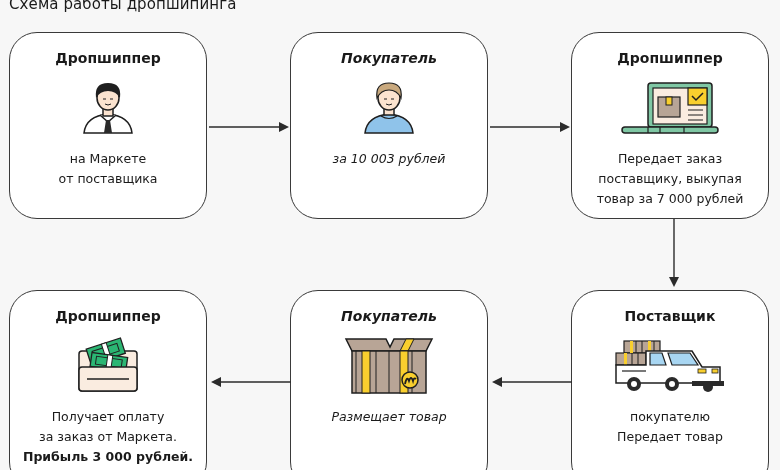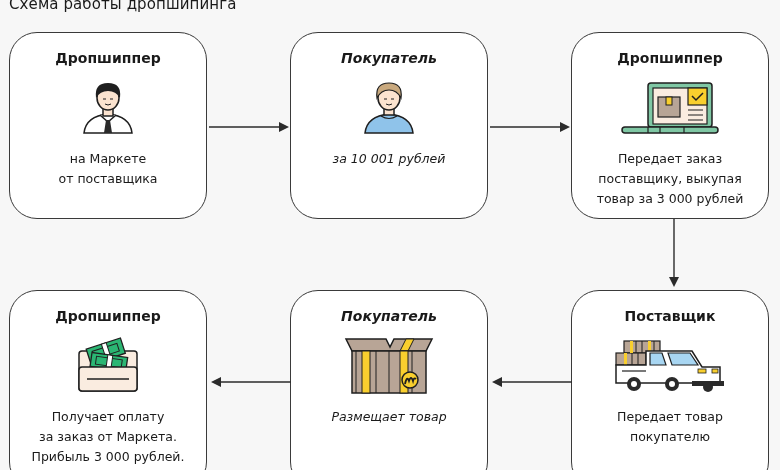--- a/index.html
+++ b/index.html
@@ -5,21 +5,21 @@
   html,body{margin:0;padding:0;}
   body{width:780px;height:470px;overflow:hidden;background:#f7f7f7;position:relative;font-family:"DejaVu Sans","Liberation Sans",sans-serif;color:#1a1a1a;}
   .title{position:absolute;left:9px;top:-5px;font-size:15px;font-weight:normal;letter-spacing:0.1px;}
   .card{position:absolute;width:198px;background:#fff;border:1.3px solid #3a3a3a;border-radius:28px;box-sizing:border-box;text-align:center;padding-left:44px;}
   .row1{top:32px;height:187px;}
   .row2{top:290px;height:200px;}
   .c1{left:9px;} .c2{left:290px;font-style:italic;} .c3{left:571px;}
   .card-title{position:absolute;left:0;right:0;top:17px;font-size:14px;font-weight:bold;}
   .icon{position:absolute;left:50%;transform:translateX(-50%);top:45px;}
   .desc{position:absolute;left:0;right:0;top:116px;font-size:12.5px;line-height:20px;}
-  .desc b{font-weight:normal;}
+  .desc b{font-weight:bold;}
   .arrow{position:absolute;}
 </style>
 </head>
 <body>
 
 <div class="title">Схема работы дропшипинга</div>
 
 <div class="card row1 c1">
   <div class="card-title">Дропшиппер</div>
   <div class="icon">
@@ -47,21 +47,21 @@
       <path d="M4 55 Q6 38 28 36 Q50 38 52 55 Z" fill="#8fc3ea" stroke="#1f1f1f" stroke-width="1.5"></path>
       <path d="M20 38 Q28 43 36 38" fill="none" stroke="#1f1f1f" stroke-width="1.2"></path>
       <rect x="23" y="29" width="10" height="8" fill="#fbe3cf" stroke="#1f1f1f" stroke-width="1.5"></rect>
       <ellipse cx="28" cy="20" rx="11" ry="12" fill="#fbe3cf" stroke="#1f1f1f" stroke-width="1.5"></ellipse>
       <path d="M16 20 Q14 5 28 5 Q42 5 40 20 Q36 12 28 12 Q20 12 16 20 Z" fill="#c9a97e" stroke="#1f1f1f" stroke-width="1.2"></path>
       <path d="M23 21 h3 M30 21 h3" stroke="#1f1f1f" stroke-width="1.2"></path>
       <path d="M25 26 Q28 28 31 26" fill="none" stroke="#1f1f1f" stroke-width="1"></path>
     </svg>
   </div>
   <div class="desc">
-    <div>за 10 001 рублей</div>
+    <div>за 10 003 рублей</div>
   </div>
 </div>
 
 <div class="card row1 c3">
   <div class="card-title">Дропшиппер</div>
   <div class="icon" style="top:48px;">
     <svg width="100" height="54" viewBox="0 0 100 54">
       <rect x="28" y="2" width="64" height="44" rx="3" fill="#7fc7a4" stroke="#1f1f1f" stroke-width="1.5"></rect>
       <rect x="33" y="7" width="54" height="36" fill="#faece0" stroke="#1f1f1f" stroke-width="1.2"></rect>
       <rect x="38" y="16" width="22" height="20" fill="#b8a596" stroke="#1f1f1f" stroke-width="1.2"></rect>
@@ -69,21 +69,21 @@
       <rect x="68" y="7" width="19" height="17" fill="#f9cf2e" stroke="#1f1f1f" stroke-width="1.2"></rect>
       <path d="M72 15 L76 19 L83 12" fill="none" stroke="#1f1f1f" stroke-width="1.5"></path>
       <path d="M68 29 h15 M68 34 h15 M68 39 h15" stroke="#1f1f1f" stroke-width="1.2"></path>
       <rect x="2" y="46" width="96" height="6" rx="3" fill="#7fc7a4" stroke="#1f1f1f" stroke-width="1.5"></rect>
       <path d="M28 46 v6 M40 46 v6 M64 46 v6" stroke="#1f1f1f" stroke-width="1.2"></path>
     </svg>
   </div>
   <div class="desc">
     <div>Передает заказ</div>
     <div>поставщику, выкупая</div>
-    <div>товар за 3 000 рублей</div>
+    <div>товар за 7 000 рублей</div>
   </div>
 </div>
 
 <div class="card row2 c3">
   <div class="card-title">Поставщик</div>
   <div class="icon" style="top:46px;">
     <svg width="112" height="56" viewBox="0 0 112 56">
       <rect x="10" y="4" width="36" height="12" fill="#b8a596" stroke="#1f1f1f" stroke-width="1.2"></rect>
       <rect x="2" y="16" width="30" height="12" fill="#b8a596" stroke="#1f1f1f" stroke-width="1.2"></rect>
       <rect x="16" y="4" width="3" height="12" fill="#f9cf2e"></rect>
@@ -98,22 +98,22 @@
       <rect x="98" y="32" width="6" height="4" fill="#f9cf2e" stroke="#1f1f1f" stroke-width="0.8"></rect>
       <rect x="78" y="44" width="32" height="5" fill="#2a2a2a"></rect>
       <circle cx="20" cy="47" r="7" fill="#2a2a2a"></circle>
         <circle cx="20" cy="47" r="3" fill="#fff"></circle>
       <circle cx="58" cy="47" r="7" fill="#2a2a2a"></circle>
         <circle cx="58" cy="47" r="3" fill="#fff"></circle>
       <circle cx="94" cy="50" r="5" fill="#2a2a2a"></circle>
     </svg>
   </div>
   <div class="desc">
+    <div>покупателю</div>
     <div>Передает товар</div>
-    <div>покупателю</div>
   </div>
 </div>
 
 <div class="card row2 c2">
   <div class="card-title">Покупатель</div>
   <div class="icon" style="top:46px;">
     <svg width="90" height="58" viewBox="0 0 90 58">
       <path d="M2 2 L42 2 L46 10 L50 2 L88 2 L82 14 L8 14 Z" fill="#b8a596" stroke="#1f1f1f" stroke-width="1.5"></path>
       <path d="M62 2 L70 2 L64 14 L56 14 Z" fill="#f9cf2e" stroke="#1f1f1f" stroke-width="1"></path>
       <rect x="8" y="14" width="74" height="42" fill="#b8a596" stroke="#1f1f1f" stroke-width="1.5"></rect>

